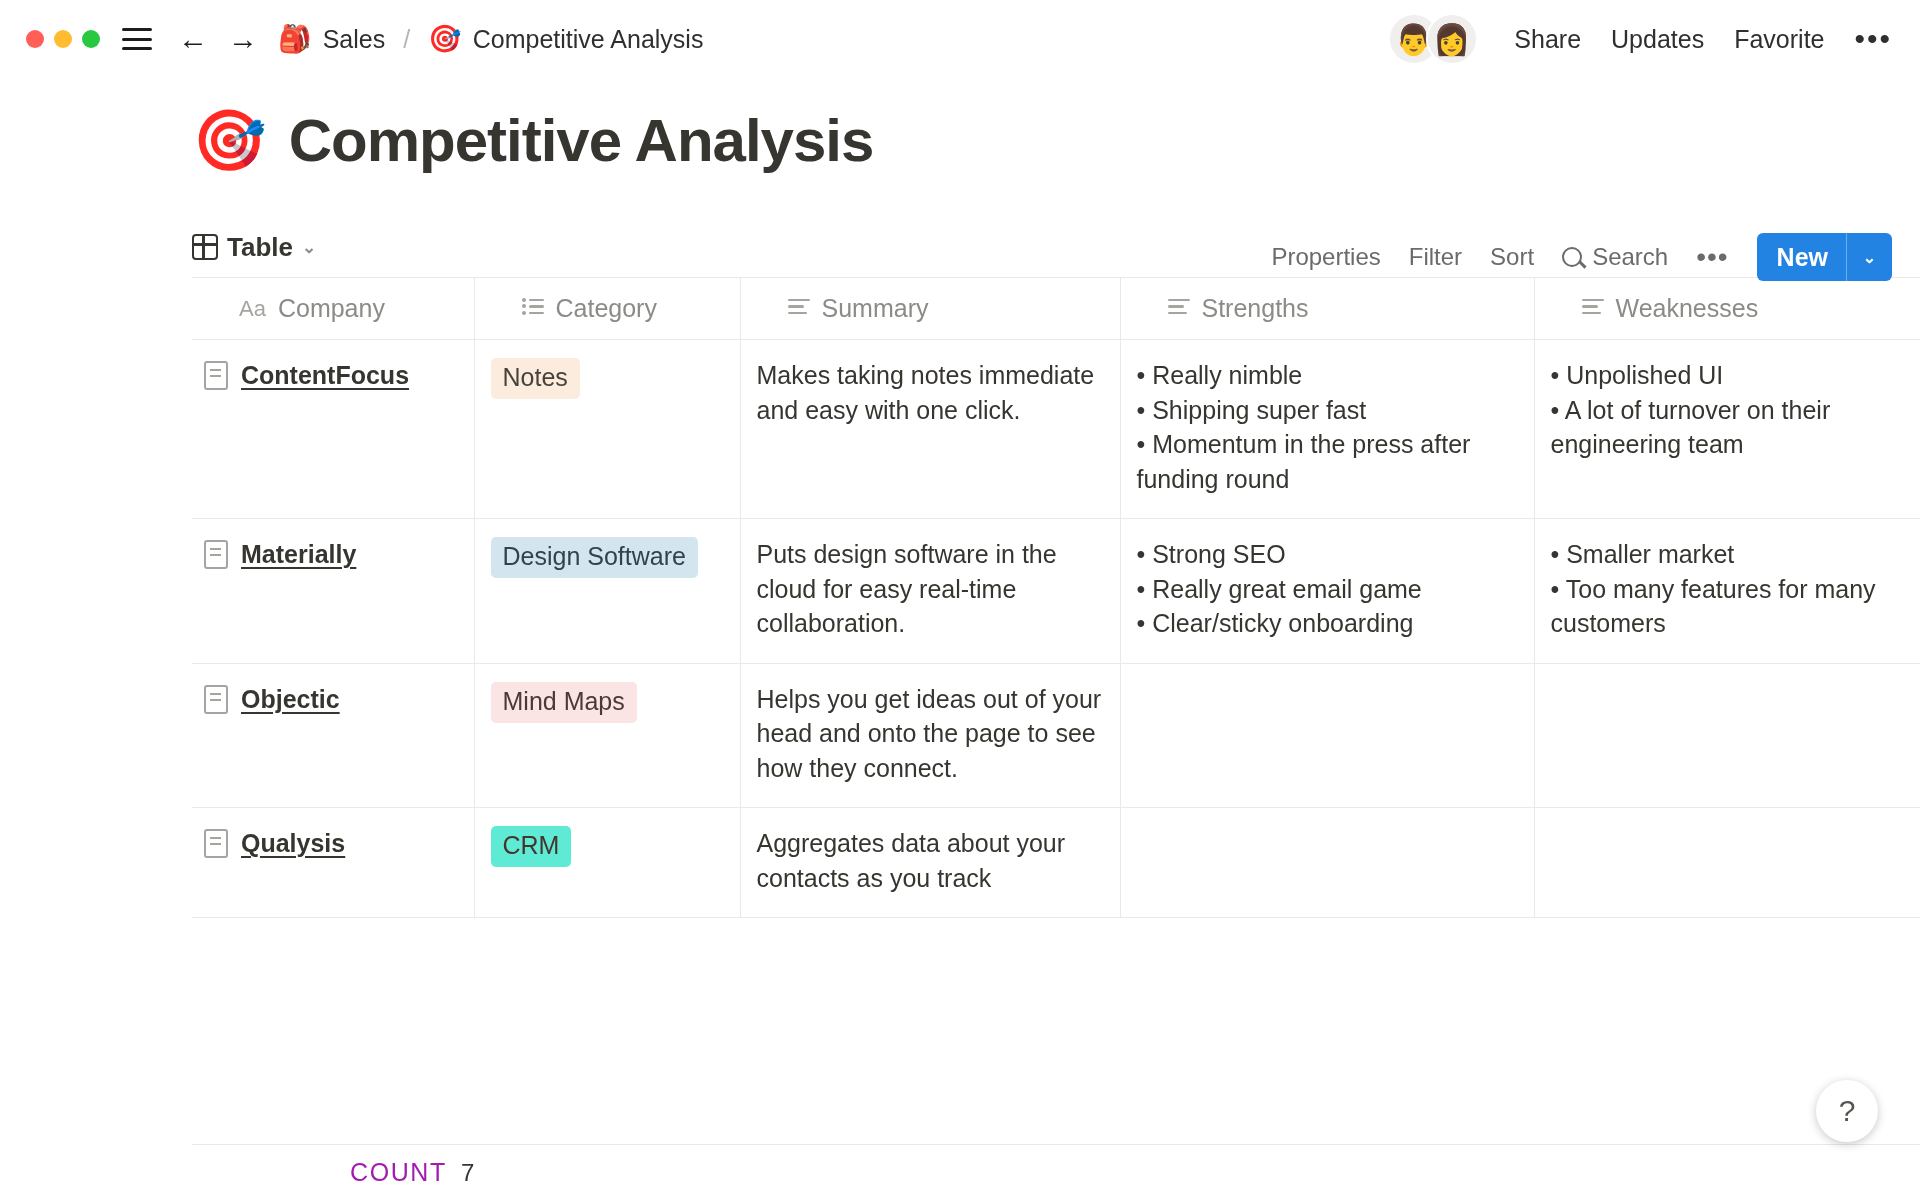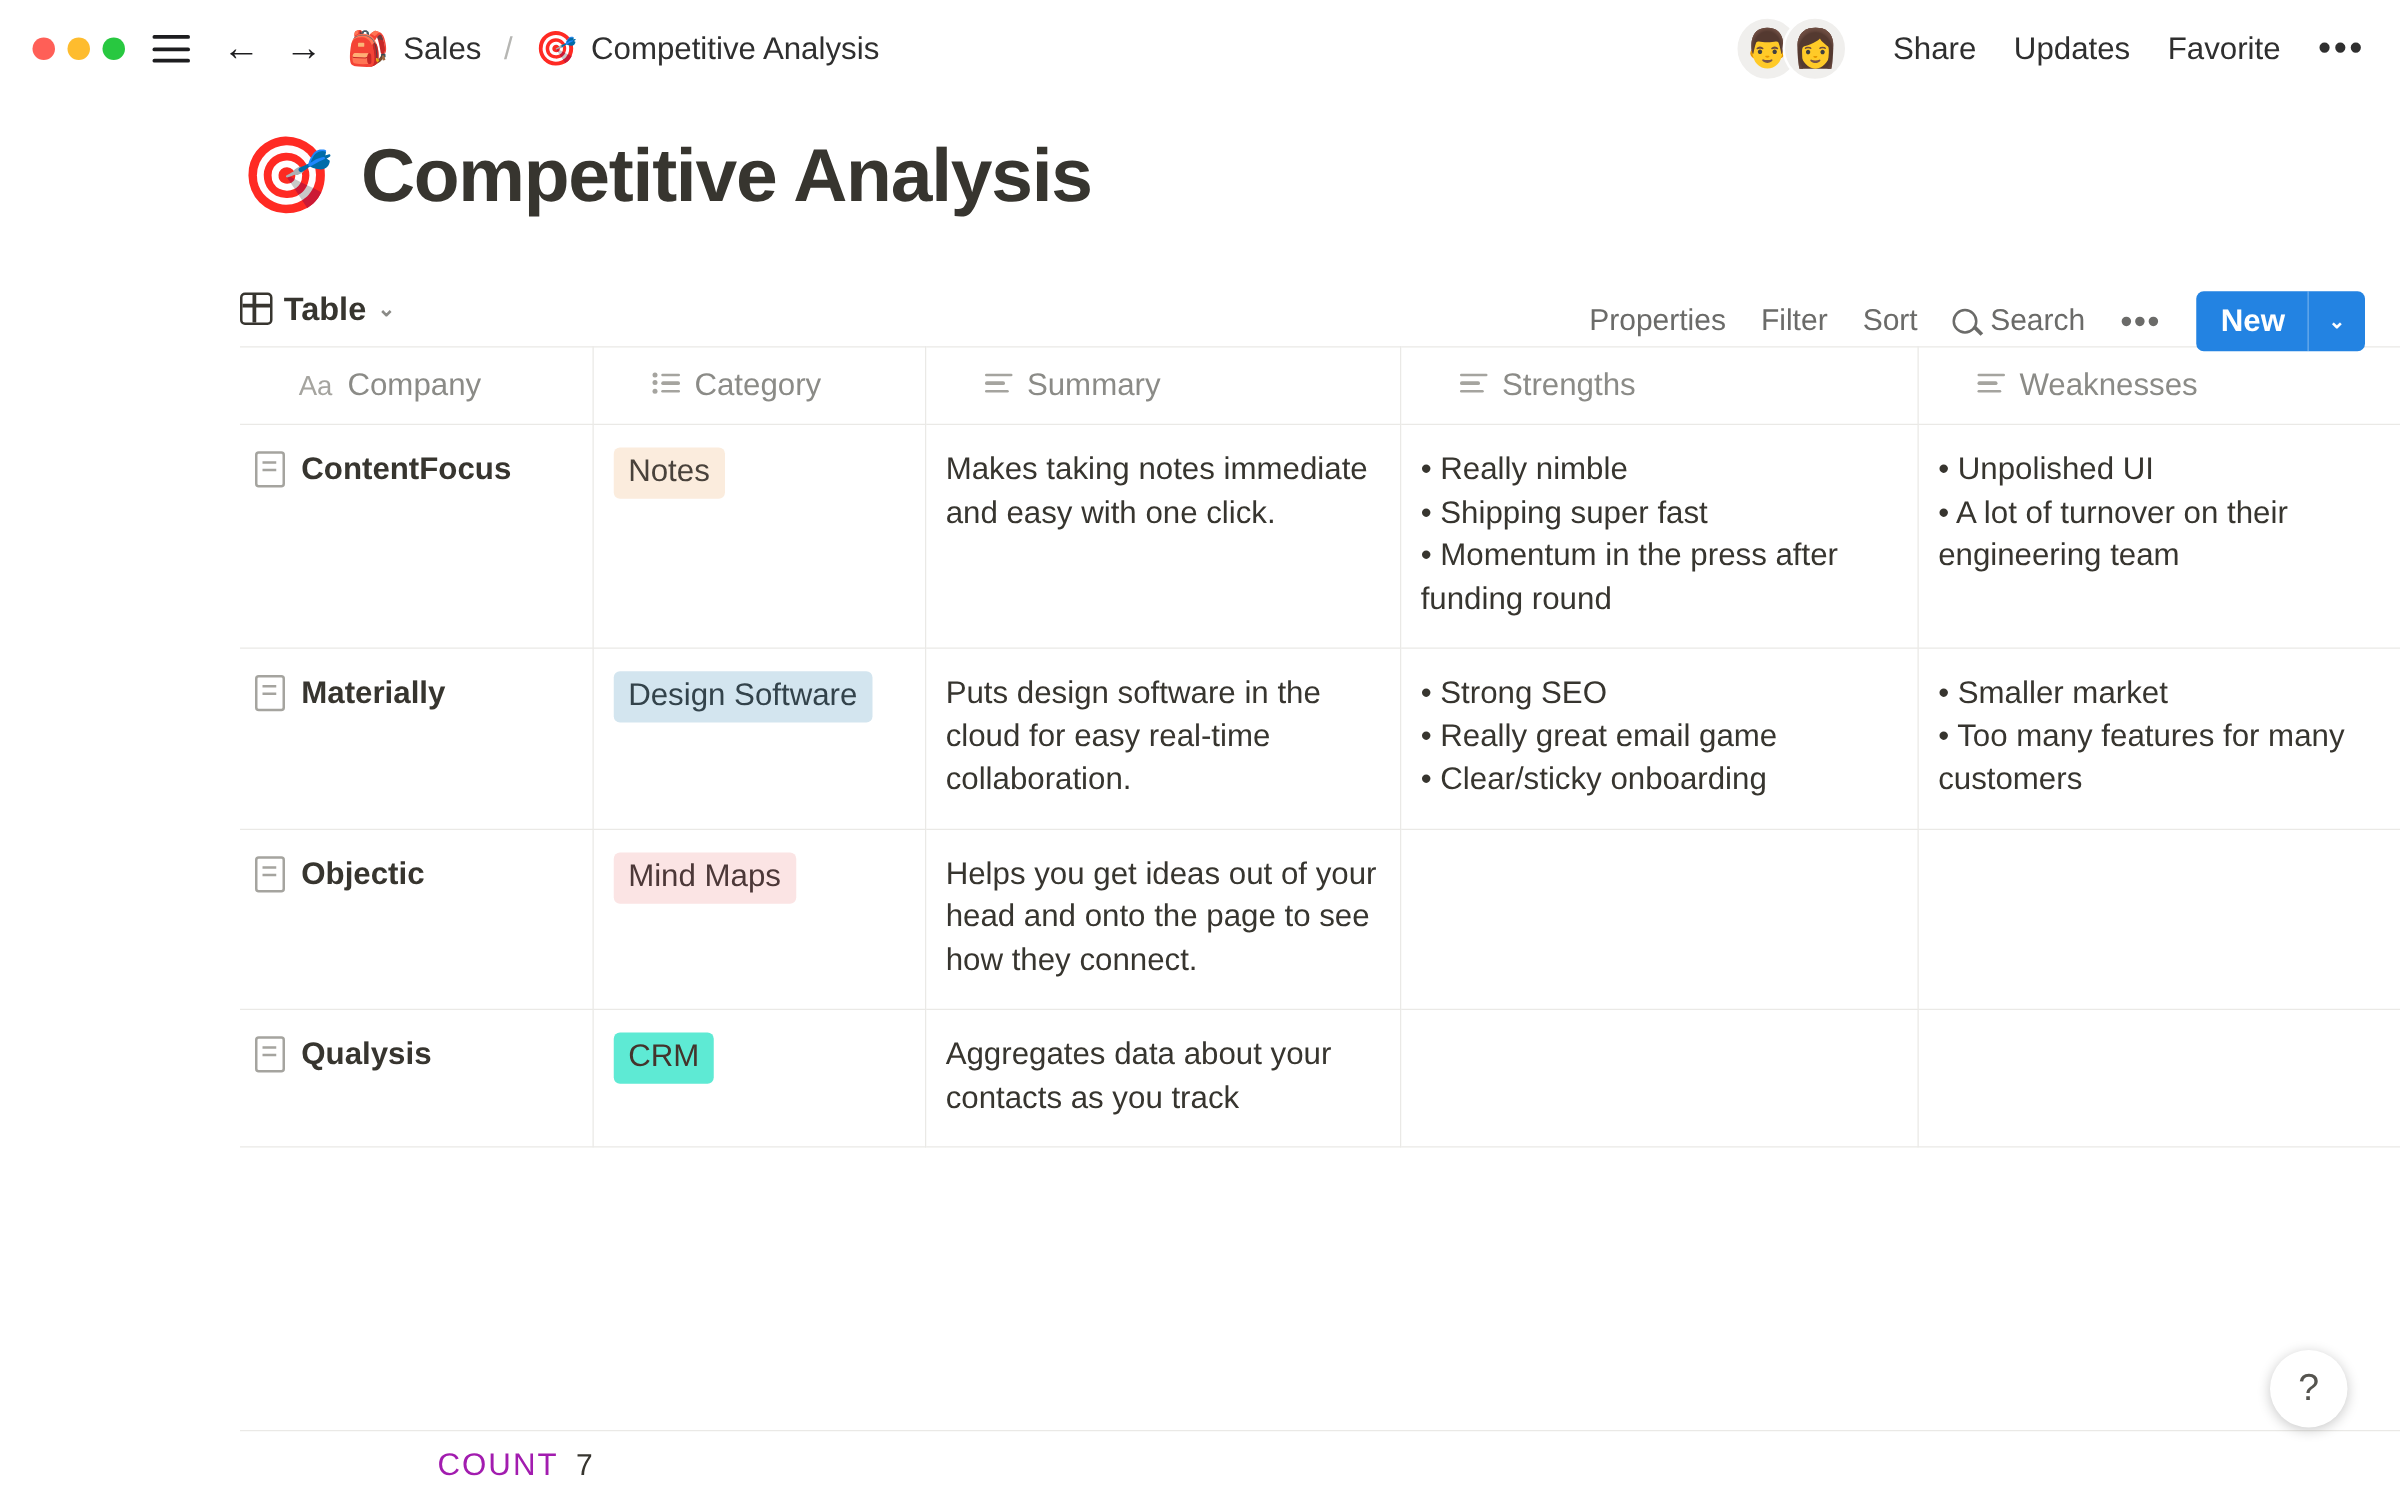--- a/index.html
+++ b/index.html
@@ -203,20 +203,21 @@
     width: 24px; height: 29px; flex: none;
     border: 2px solid #a5a49f; border-radius: 3px;
     position: relative; margin-top: 3px;
   }
   .doc-ico::before {
     content: ""; position: absolute; left: 4px; right: 5px; top: 6px; height: 2px; background: #a5a49f;
     box-shadow: 0 6px 0 #a5a49f;
   }
   .company-name {
     font-weight: bold;
+    text-decoration: underline;
     text-underline-offset: 4px;
     text-decoration-thickness: 1.5px;
     cursor: pointer;
   }
   .tag {
     display: inline-block;
     padding: 4px 12px 6px;
     border-radius: 5px;
     font-size: 25px;
     line-height: 1.25;

